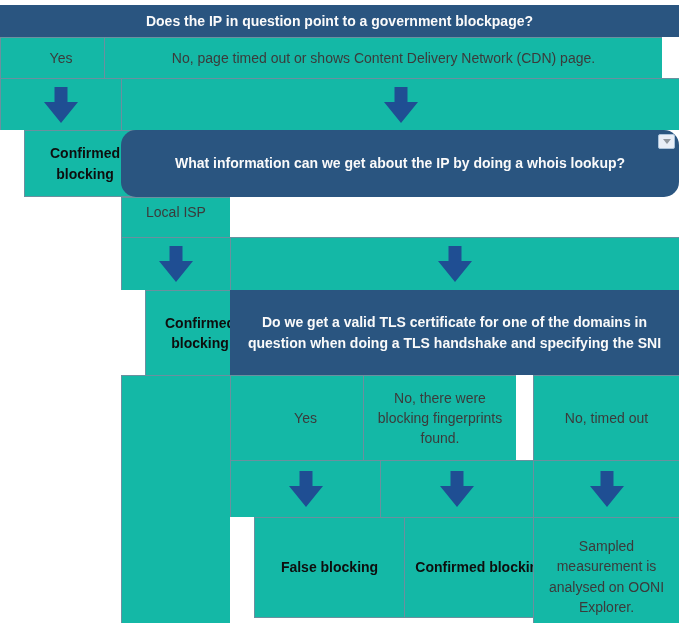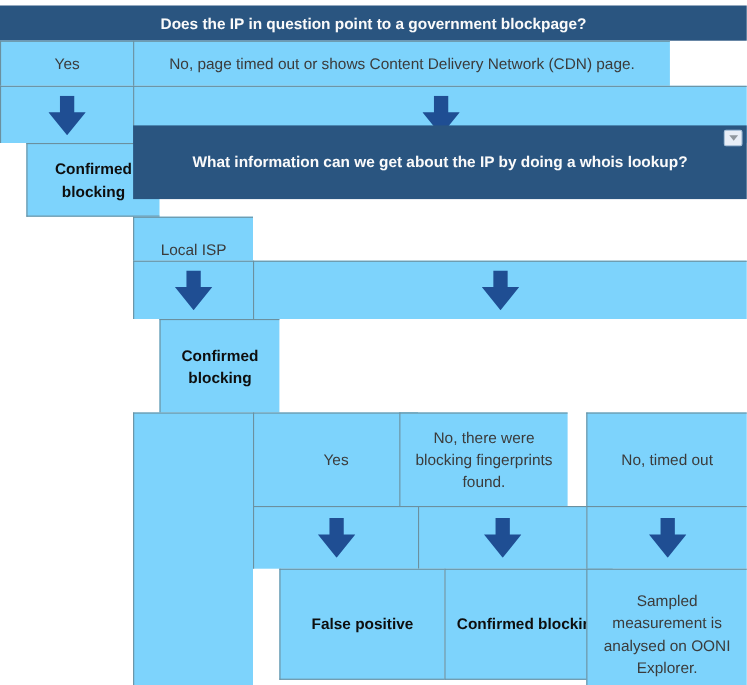--- a/index.html
+++ b/index.html
@@ -16,40 +16,40 @@
   html,body{margin:0;padding:0;background:#ffffff;}
   #stage{
     position:relative;width:679px;height:623px;overflow:hidden;
     background:#ffffff;
     font-family:"Liberation Sans", sans-serif;
     font-size:14px;color:var(--text);
   }
   .cell{
     position:absolute;box-sizing:border-box;
     display:flex;align-items:center;justify-content:center;
-    text-align:center;line-height:1.45;background:#7dd3fc;
-    padding:0 8px;
+    text-align:center;line-height:1.45;background:#14b8a6;
+    padding:15px 8px;
   }
   .bt{border-top:1px solid var(--border);}
   .bl{border-left:1px solid var(--border);}
   .bb{border-bottom:1px solid var(--border);}
   .blue{
     background:var(--header-bg);color:var(--header-text);
     font-weight:bold;padding:4px 14px;
   }
   .bold{font-weight:bold;color:var(--bold-text);margin-left:24px;}
   .arrow-icon{display:block;color:var(--arrow);}
   
   .c-top-header      {left:0;   top:5;   width:679px;height:32px;top:5px;}
   .c-yes1            {left:0;   top:37px; width:121px;height:41px;}
-  .c-no1             {left:121px;top:37px;width:488px;height:41px;}
+  .c-no1             {left:104px;top:37px;width:558px;height:41px;}
   .c-arrow1a         {left:0;   top:78px; width:121px;height:52px;}
   .c-arrow1b         {left:121px;top:78px;width:558px;height:52px;}
   .c-confirmed1      {left:0;   top:130px;width:121px;height:67px;}
-  .c-whois           {left:121px;top:114px;width:558px;height:67px;}
+  .c-whois           {left:121px;top:130px;width:558px;height:67px;border-radius:15px;}
   .c-localisp        {left:121px;top:197px;width:109px;height:40px;align-items:flex-end;}
   .c-cdn             {left:230px;top:197px;width:449px;height:40px;}
   .c-arrow2a         {left:121px;top:237px;width:109px;height:53px;}
   .c-arrow2b         {left:230px;top:237px;width:449px;height:53px;}
   .c-confirmed2      {left:121px;top:290px;width:109px;height:85px;}
   .c-tls             {left:230px;top:290px;width:449px;height:85px;}
   .c-empty-left      {left:121px;top:375px;width:109px;height:260px;}
   .c-tls-yes         {left:230px;top:375px;width:150px;height:85px;}
   .c-tls-nofp        {left:363px;top:375px;width:153px;height:85px;justify-content:flex-end;}
   .c-tls-noto        {left:533px;top:375px;width:146px;height:85px;}
@@ -123,20 +123,23 @@
   </div>
   <div class="cell bl bt c-arrow2b">
     <svg class="arrow-icon" width="34" height="36" viewBox="0 0 34 36" aria-hidden="true">
       <path fill="currentColor" d="M10.5 0 h13 v15 h10.5 L17 36 L0 15 h10.5 Z"></path>
     </svg>
   </div>
 
   <div class="cell bl bt bold c-confirmed2">
     <span>Confirmed blocking</span>
   </div>
+  <div class="cell blue c-tls">
+    <span>Do we get a valid TLS certificate for one of the domains in question when doing a TLS handshake and specifying the SNI</span>
+  </div>
 
   <div class="cell bl bt c-empty-left"></div>
 
   <div class="cell bl bt c-tls-yes">
     <span>Yes</span>
   </div>
   <div class="cell bl bt c-tls-nofp">
     <span>No, there were blocking fingerprints found.</span>
   </div>
   <div class="cell bl bt c-tls-noto">
@@ -153,21 +156,21 @@
       <path fill="currentColor" d="M10.5 0 h13 v15 h10.5 L17 36 L0 15 h10.5 Z"></path>
     </svg>
   </div>
   <div class="cell bl bt c-arrow3c">
     <svg class="arrow-icon" width="34" height="36" viewBox="0 0 34 36" aria-hidden="true">
       <path fill="currentColor" d="M10.5 0 h13 v15 h10.5 L17 36 L0 15 h10.5 Z"></path>
     </svg>
   </div>
 
   <div class="cell bl bt bb bold c-false-positive">
-    <span>False positive</span>
+    <span>False blocking</span>
   </div>
   <div class="cell bl bt bb bold c-confirmed3">
     <span>Confirmed blocking</span>
   </div>
   <div class="cell bl bt c-sampled">
     <span>Sampled measurement is analysed on OONI Explorer.</span>
   </div>
 
 </div>
 

